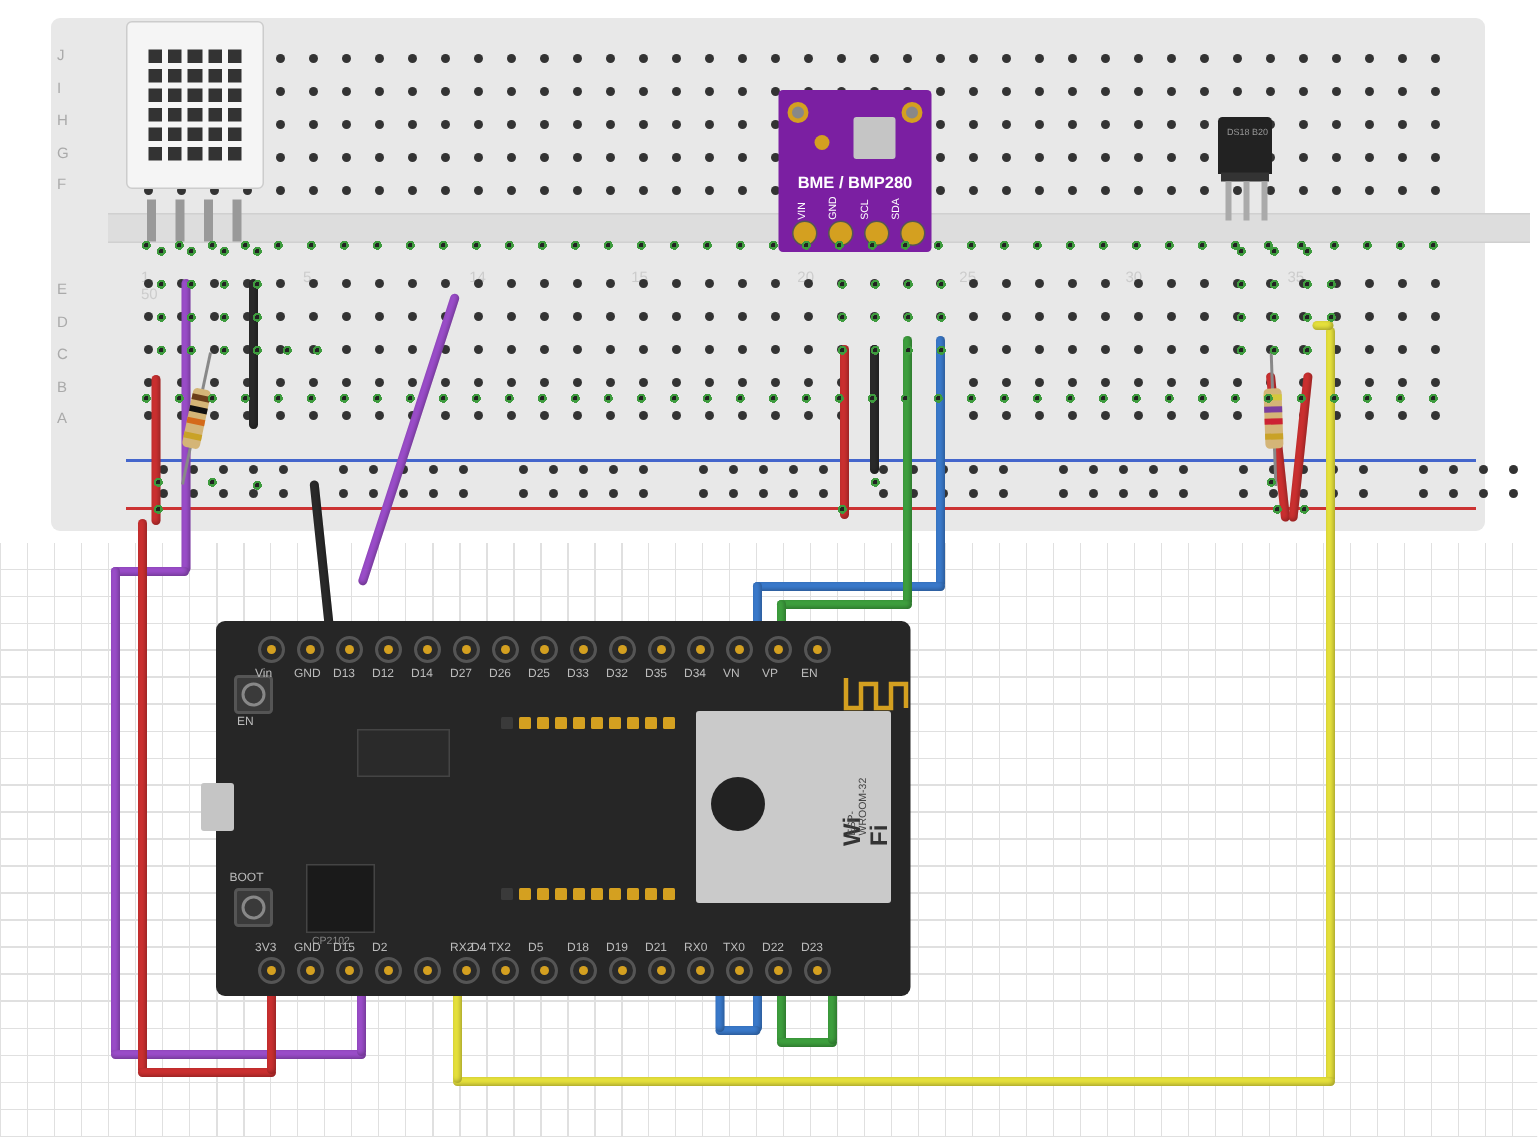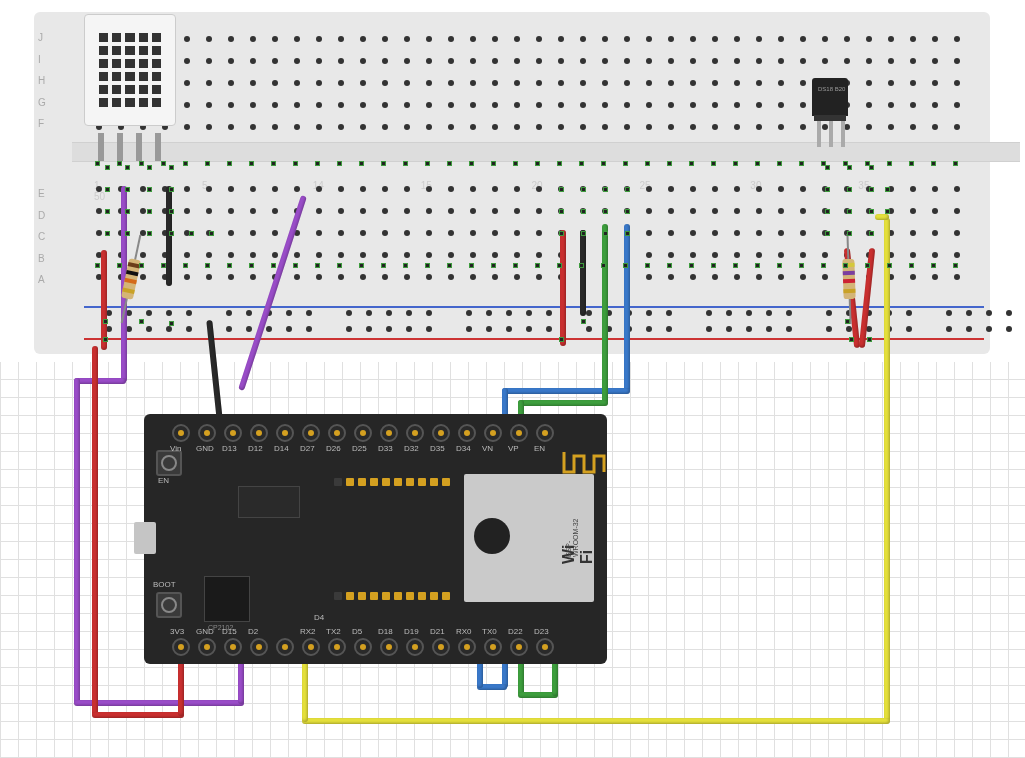--- a/index.html
+++ b/index.html
@@ -680,20 +680,39 @@
   </div>
       </div>
   <div class="pins">
         <div class="pin"></div>
         <div class="pin"></div>
         <div class="pin"></div>
         <div class="pin"></div>
       </div>
  </div>
 
+ <div class="bme">
+  <div class="hole" style="left:6px;top:8px"></div>
+  <div class="hole" style="right:6px;top:8px"></div>
+  <div class="chip"></div>
+  <div style="position:absolute;left:24px;top:30px;width:10px;height:10px;border-radius:50%;background:#d4a020"></div>
+  <div class="title">BME / BMP280</div>
+  <div class="pinlbrow">
+   <span class="plb">VIN</span>
+        <span class="plb">GND</span>
+   <span class="plb">SCL</span>
+        <span class="plb">SDA</span>
+  </div>
+  <div class="pins">
+   <div class="pin"></div>
+   <div class="pin"></div>
+   <div class="pin"></div>
+   <div class="pin"></div>
+  </div>
+ </div>
 
  <div class="ds18b20">
   <div class="body">
         <div class="label">DS18
 B20</div>
       </div>
   <div class="bottom"></div>
   <div class="pins">
         <div class="pin"></div>
         <div class="pin"></div>
@@ -795,21 +814,21 @@
       <div class="pinlabel" style="left: 260px; top: 30px;">D32</div>
       <div class="pinlabel" style="left: 286px; top: 30px;">D35</div>
       <div class="pinlabel" style="left: 312px; top: 30px;">D34</div>
       <div class="pinlabel" style="left: 338px; top: 30px;">VN</div>
       <div class="pinlabel" style="left: 364px; top: 30px;">VP</div>
       <div class="pinlabel" style="left: 390px; top: 30px;">EN</div>
       <div class="pinlabel" style="left: 26px; top: 213px;">3V3</div>
       <div class="pinlabel" style="left: 52px; top: 213px;">GND</div>
       <div class="pinlabel" style="left: 78px; top: 213px;">D15</div>
       <div class="pinlabel" style="left: 104px; top: 213px;">D2</div>
-      <div class="pinlabel" style="left: 130px; top: 199px; padding-left: 40px;">D4</div>
+      <div class="pinlabel" style="left: 130px; top: 213px; padding-left: 40px;">D4</div>
       <div class="pinlabel" style="left: 156px; top: 213px;">RX2</div>
       <div class="pinlabel" style="left: 182px; top: 213px;">TX2</div>
       <div class="pinlabel" style="left: 208px; top: 213px;">D5</div>
       <div class="pinlabel" style="left: 234px; top: 213px;">D18</div>
       <div class="pinlabel" style="left: 260px; top: 213px;">D19</div>
       <div class="pinlabel" style="left: 286px; top: 213px;">D21</div>
       <div class="pinlabel" style="left: 312px; top: 213px;">RX0</div>
       <div class="pinlabel" style="left: 338px; top: 213px;">TX0</div>
       <div class="pinlabel" style="left: 364px; top: 213px;">D22</div>
       <div class="pinlabel" style="left: 390px; top: 213px;">D23</div>

